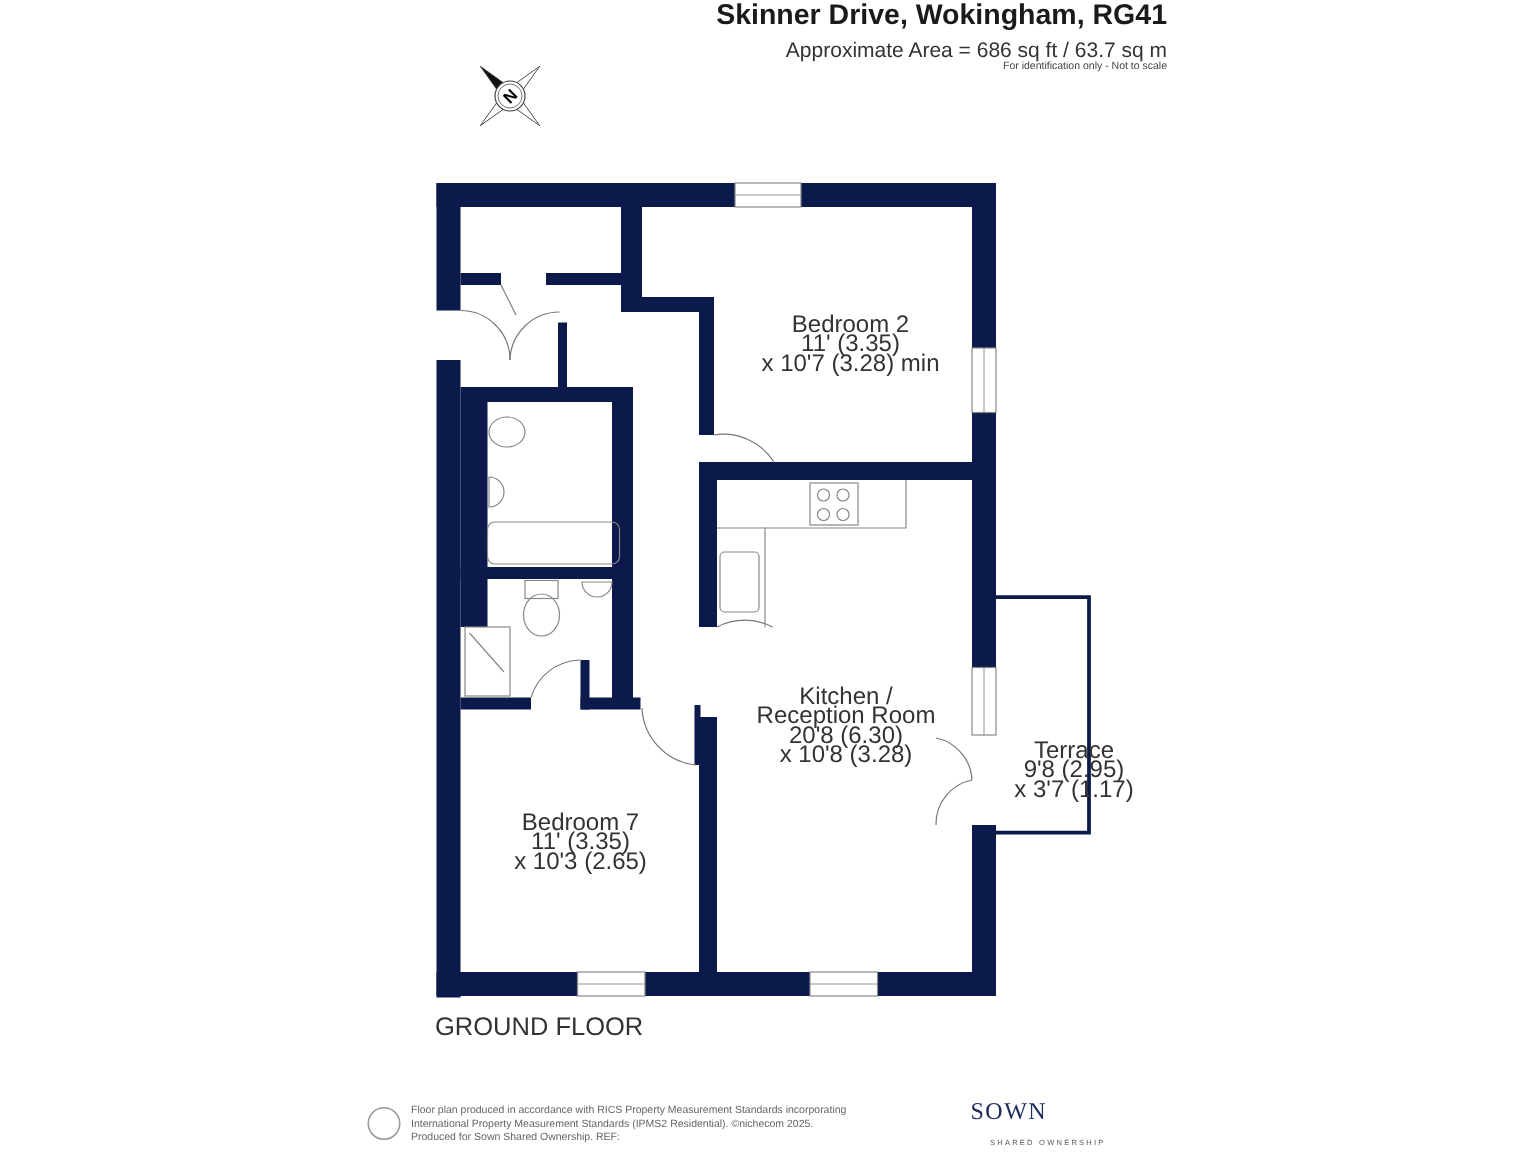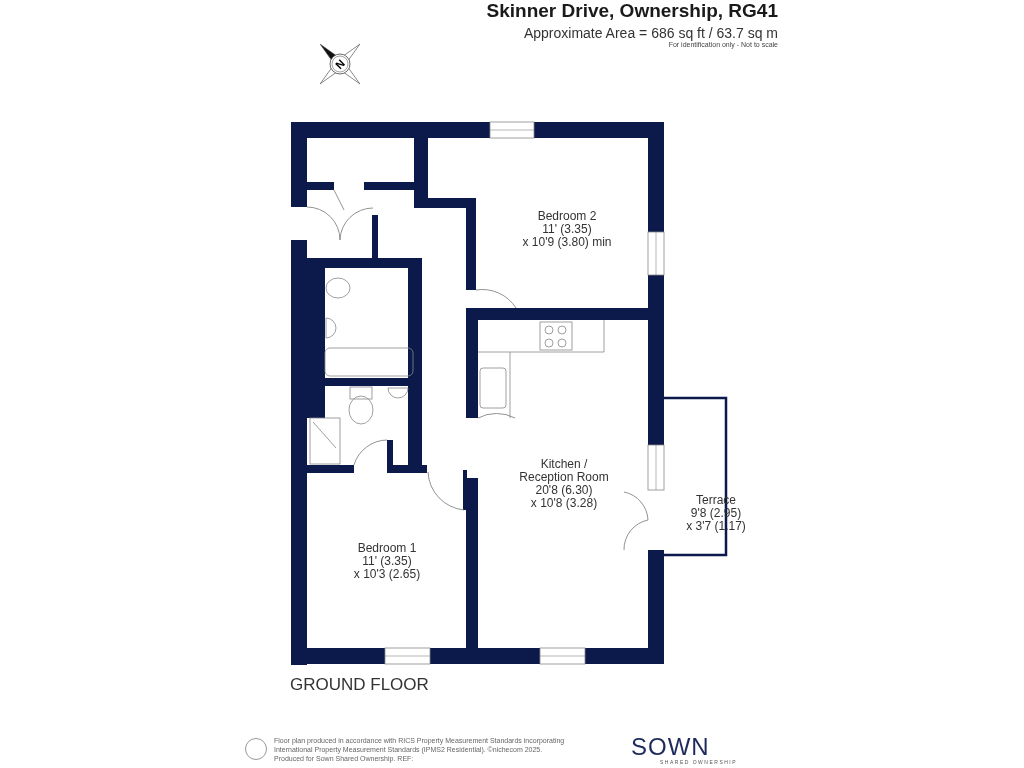--- a/index.html
+++ b/index.html
@@ -2,31 +2,31 @@
 <html><head>
 <meta charset="utf-8">
 <style>
   html, body { margin:0; padding:0; background:#ffffff; }
   body { width:1024px; height:768px; position:relative; overflow:hidden; font-family:"Liberation Sans", sans-serif; color:#222; }
   .title { position:absolute; right:246px; top:0px; font-size:19px; font-weight:bold; color:#1a1a1a; white-space:nowrap; }
   .area { position:absolute; right:246px; top:25px; font-size:14px; color:#333; white-space:nowrap; }
   .disclaimer { position:absolute; right:246px; top:41px; font-size:7px; color:#444; white-space:nowrap; }
   .compass { position:absolute; left:310px; top:34px; width:60px; height:60px; }
   .plan { position:absolute; left:0; top:0; width:1024px; height:768px; }
-  .room-label { position:absolute; text-align:center; font-size:12px; line-height:13px; color:#333; white-space:nowrap; transform:translateX(-50%); }
+  .room-label { position:absolute; text-align:center; font-size:16px; line-height:13px; color:#333; white-space:nowrap; transform:translateX(-50%); }
   .floor-label { position:absolute; left:290px; top:675px; font-size:17px; color:#333; }
   .footer-icon { position:absolute; left:245px; top:738px; width:22px; height:22px; border:1px solid #999; border-radius:50%; box-sizing:border-box; }
   .footer-text { position:absolute; left:274px; top:736px; font-size:7px; line-height:9px; color:#666; width:300px; }
-  .logo { position:absolute; left:631px; top:733px; font-size:24px; letter-spacing:1px; color:#1d2a5c; font-family:Liberation Sans, sans-serif; }
+  .logo { position:absolute; left:647px; top:733px; font-size:16px; letter-spacing:1px; color:#1d2a5c; font-family:Liberation Serif, serif; }
   .logo-sub { position:absolute; left:660px; top:759px; font-size:5px; letter-spacing:1.5px; color:#555; }
 </style>
 </head>
 <body>
 
-<div class="title">Skinner Drive, Ownership, RG41</div>
+<div class="title">Skinner Drive, Wokingham, RG41</div>
 <div class="area">Approximate Area = 686 sq ft / 63.7 sq m</div>
 <div class="disclaimer">For identification only - Not to scale</div>
 
 <svg class="compass" viewBox="0 0 60 60">
   <g transform="rotate(-45 30 30)" stroke="#444" stroke-width="0.6" fill="none">
     <polygon points="30,2 34,26 30,30 26,26" fill="#111"></polygon>
     <polygon points="30,58 34,34 30,30 26,34"></polygon>
     <polygon points="2,30 26,26 30,30 26,34"></polygon>
     <polygon points="58,30 34,26 30,30 34,34"></polygon>
   </g>
@@ -115,35 +115,35 @@
       <circle cx="562" cy="343" r="4"></circle>
     <polyline points="478,352 510,352 510,418"></polyline>
     <polyline points="510,352 604,352 604,320"></polyline>
     <rect x="480" y="368" width="26" height="40" rx="3"></rect>
   </g>
 </svg>
 
 <div class="room-label" style="left:567px; top:210px;">
   <div>Bedroom 2</div>
   <div>11' (3.35)</div>
-  <div>x 10'9 (3.80) min</div>
+  <div>x 10'7 (3.28) min</div>
 </div>
 <div class="room-label" style="left:564px; top:458px;text-align:center;">
   <div>Kitchen /</div>
   <div>Reception Room</div>
   <div>20'8 (6.30)</div>
   <div>x 10'8 (3.28)</div>
 </div>
 <div class="room-label" style="left:690px; top:494px;margin-left:26px;">
   <div>Terrace</div>
   <div>9'8 (2.95)</div>
   <div>x 3'7 (1.17)</div>
 </div>
 <div class="room-label" style="left:387px; top:542px;">
-  <div>Bedroom 1</div>
+  <div>Bedroom 7</div>
   <div>11' (3.35)</div>
   <div>x 10'3 (2.65)</div>
 </div>
 
 <div class="floor-label">GROUND FLOOR</div>
 
 <div class="footer-icon"></div>
 <div class="footer-text">
   <div>Floor plan produced in accordance with RICS Property Measurement Standards incorporating</div>
   <div>International Property Measurement Standards (IPMS2 Residential).   ©nichecom 2025.</div>

